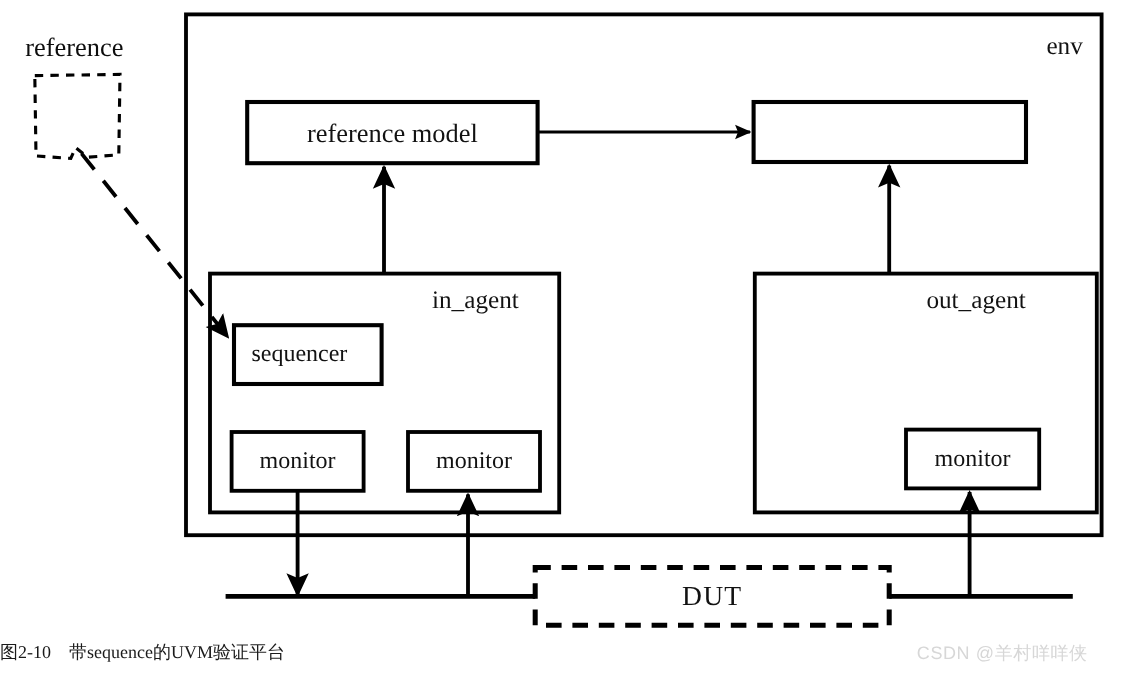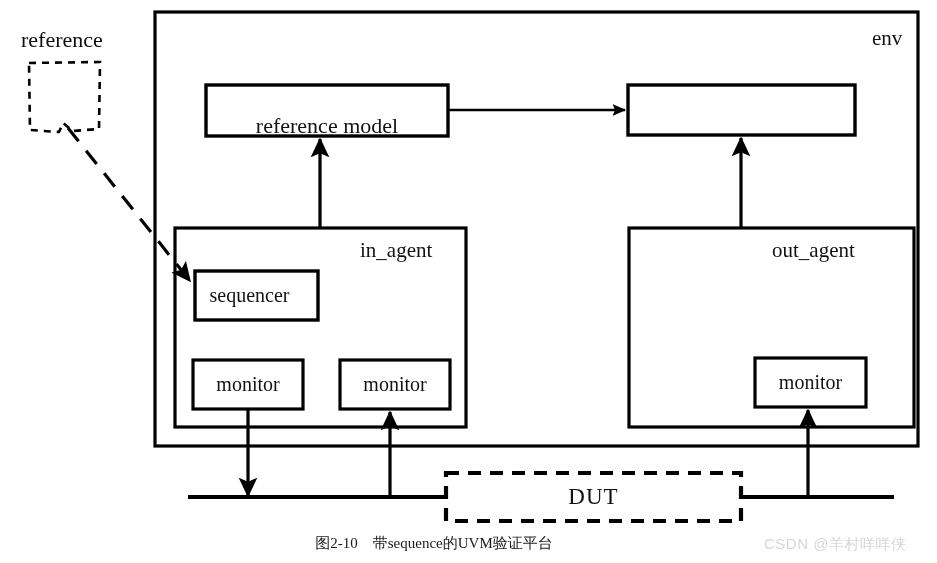--- a/index.html
+++ b/index.html
@@ -38,21 +38,21 @@
   }
   .cornerlabel {
     position: absolute;
     color: #121212;
   }
   #caption {
     position: absolute;
     left: 0;
     top: 534px;
     width: 868px;
-    text-align: center;
+    text-align: left;
     font-size: 15px;
     color: #1a1a1a;
     font-family: "Liberation Serif", "DejaVu Serif", serif;
   }
   #watermark {
     position: absolute;
     left: 764px;
     top: 535px;
     font-size: 15px;
     color: #d7d7d7;
@@ -114,21 +114,21 @@
 
     <line x1="390" y1="497" x2="390" y2="412" stroke="#000000" stroke-width="3.2" marker-end="url(#arrowBig)"></line>
 
     <line x1="808" y1="497" x2="808" y2="410" stroke="#000000" stroke-width="3.2" marker-end="url(#arrowBig)"></line>
   </svg>
 
   <div class="lbl" style="left:21px; top:27px; font-size:22px;">reference</div>
 
   <div class="cornerlabel" style="left:872px; top:26px; font-size:21px;">env</div>
 
-  <div class="boxlabel" style="left:206px; top:85px; width:242px; height:51px; font-size:22px;margin-top:15px;">reference model</div>
+  <div class="boxlabel" style="left:206px; top:85px; width:242px; height:51px; font-size:22px;">reference model</div>
 
 
   <div class="cornerlabel" style="left:360px; top:238px; font-size:21px;">in_agent</div>
 
   <div class="cornerlabel" style="left:772px; top:238px; font-size:21px;">out_agent</div>
 
   <div class="boxlabel" style="left:195px; top:271px; width:109px; height:49px; font-size:20px;">sequencer</div>
 
   <div class="boxlabel" style="left:193px; top:360px; width:110px; height:49px; font-size:20px;">monitor</div>
 

